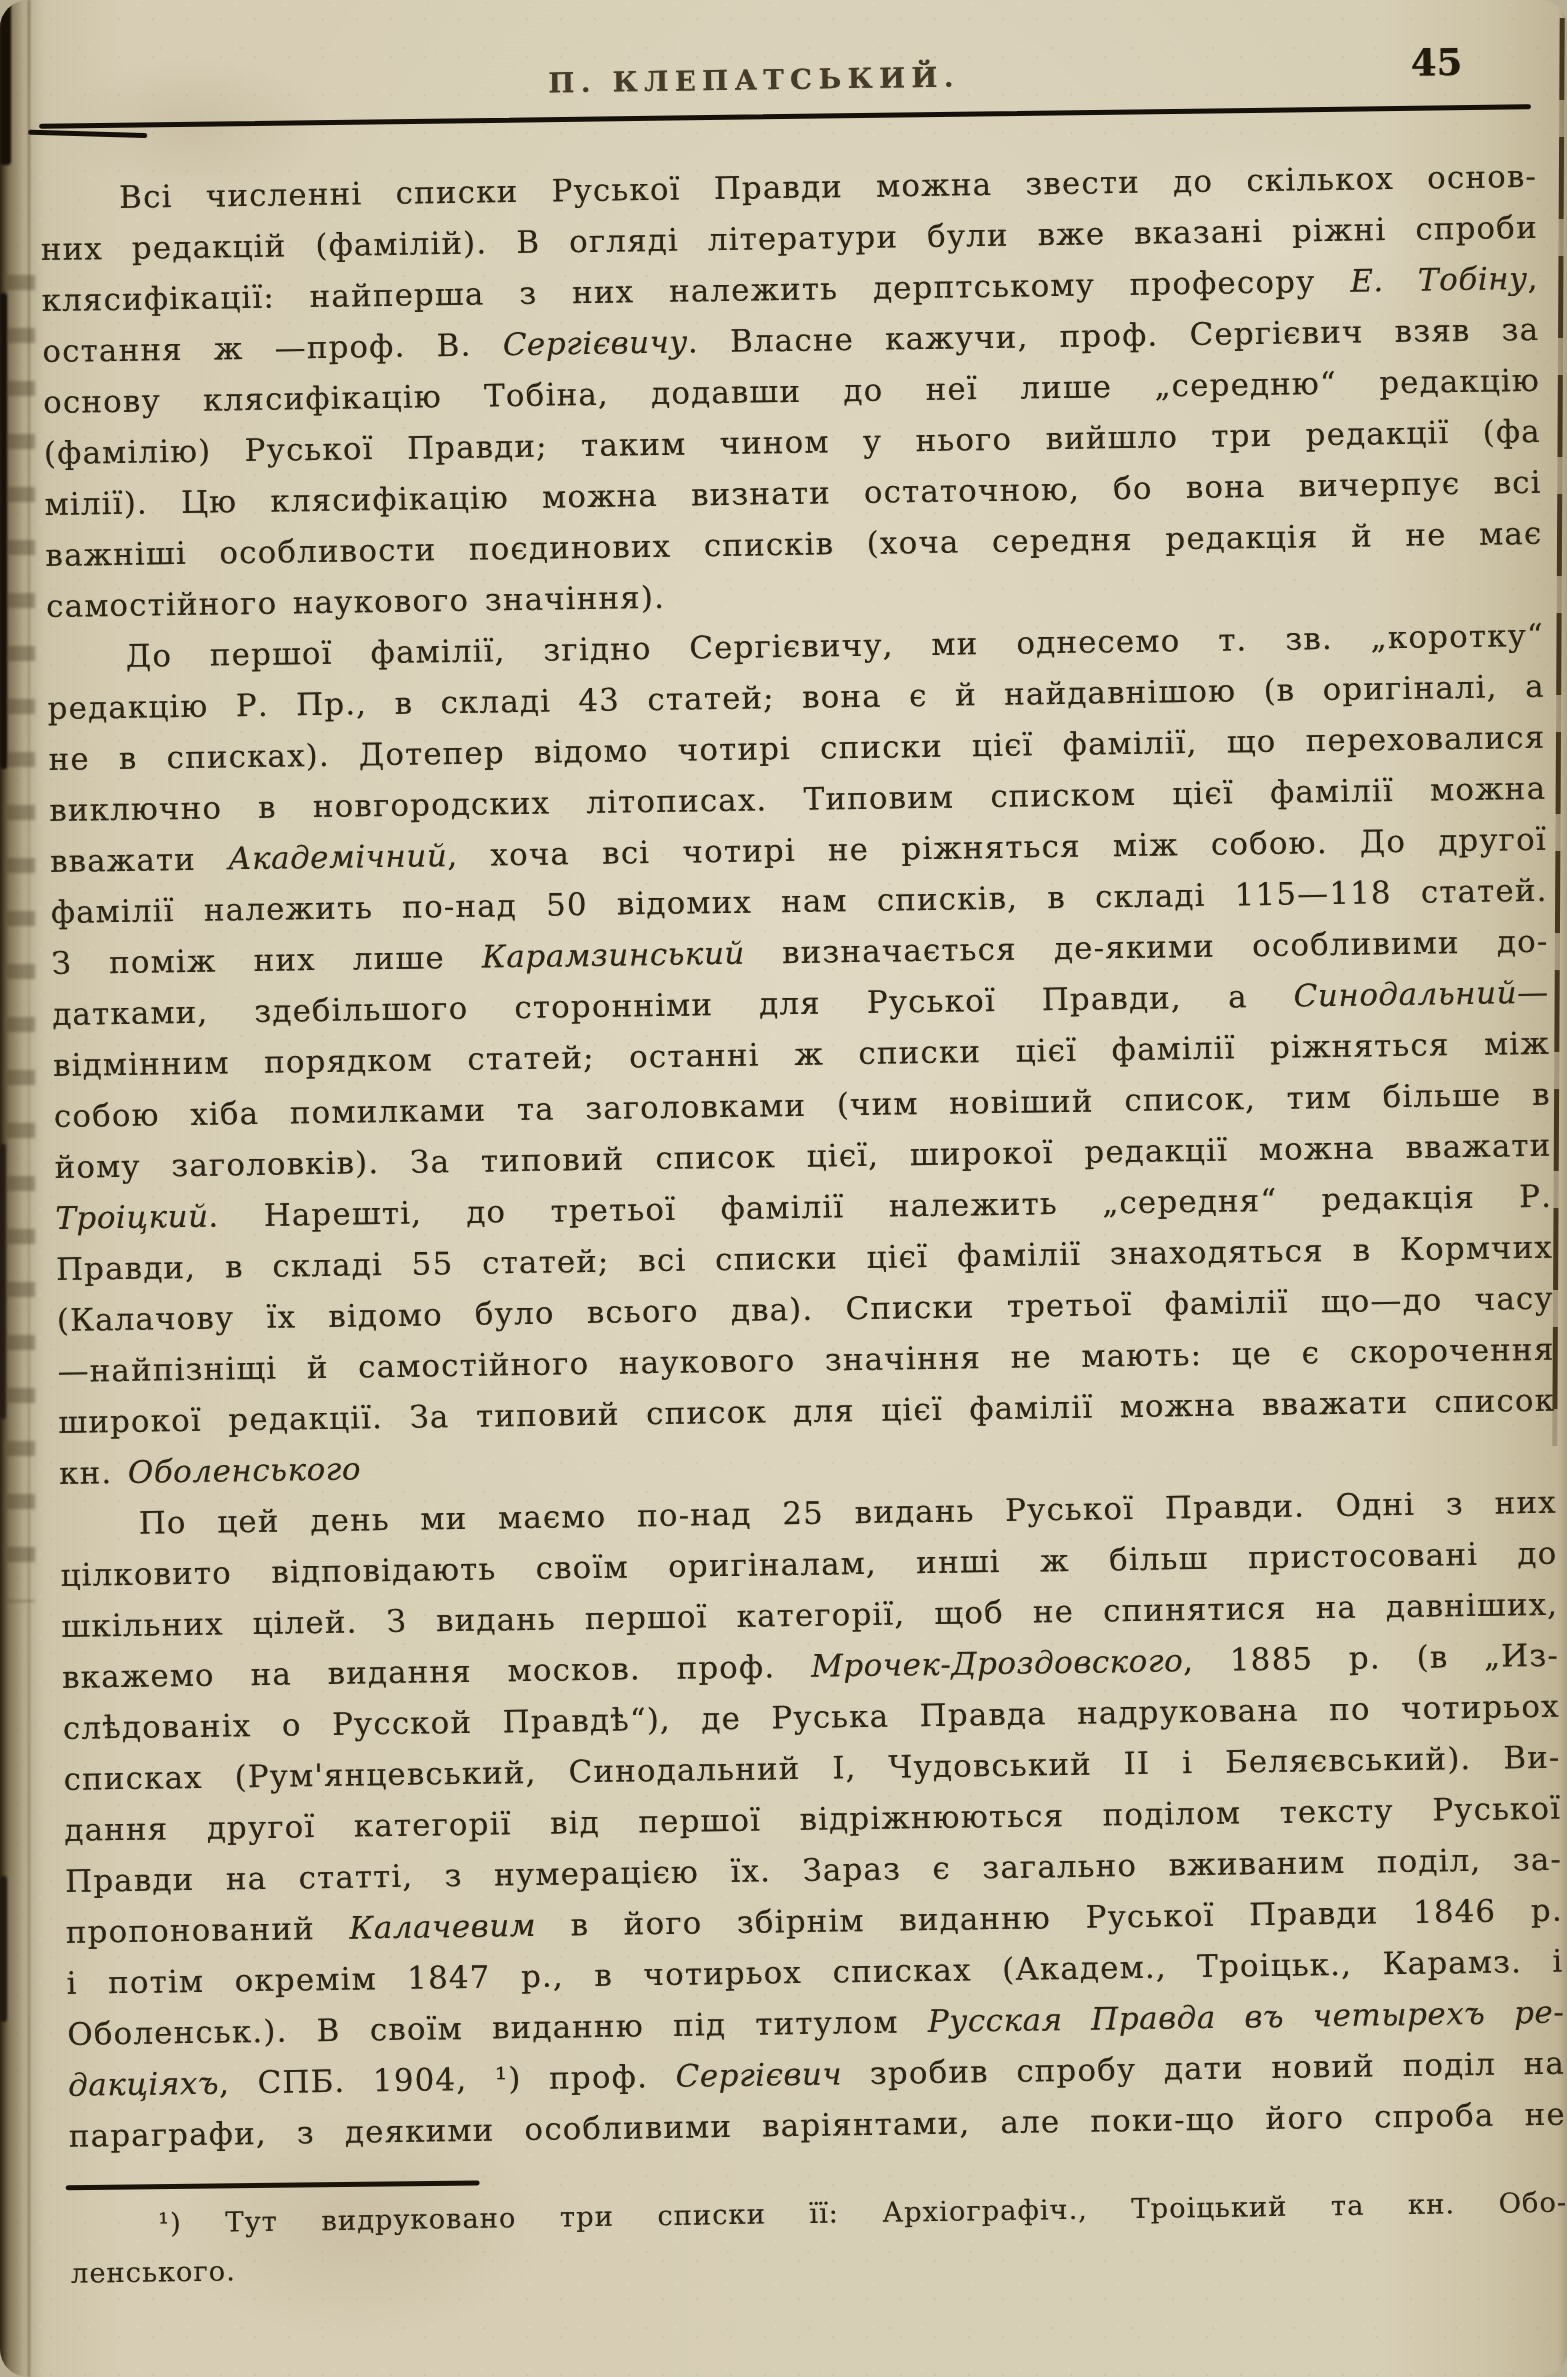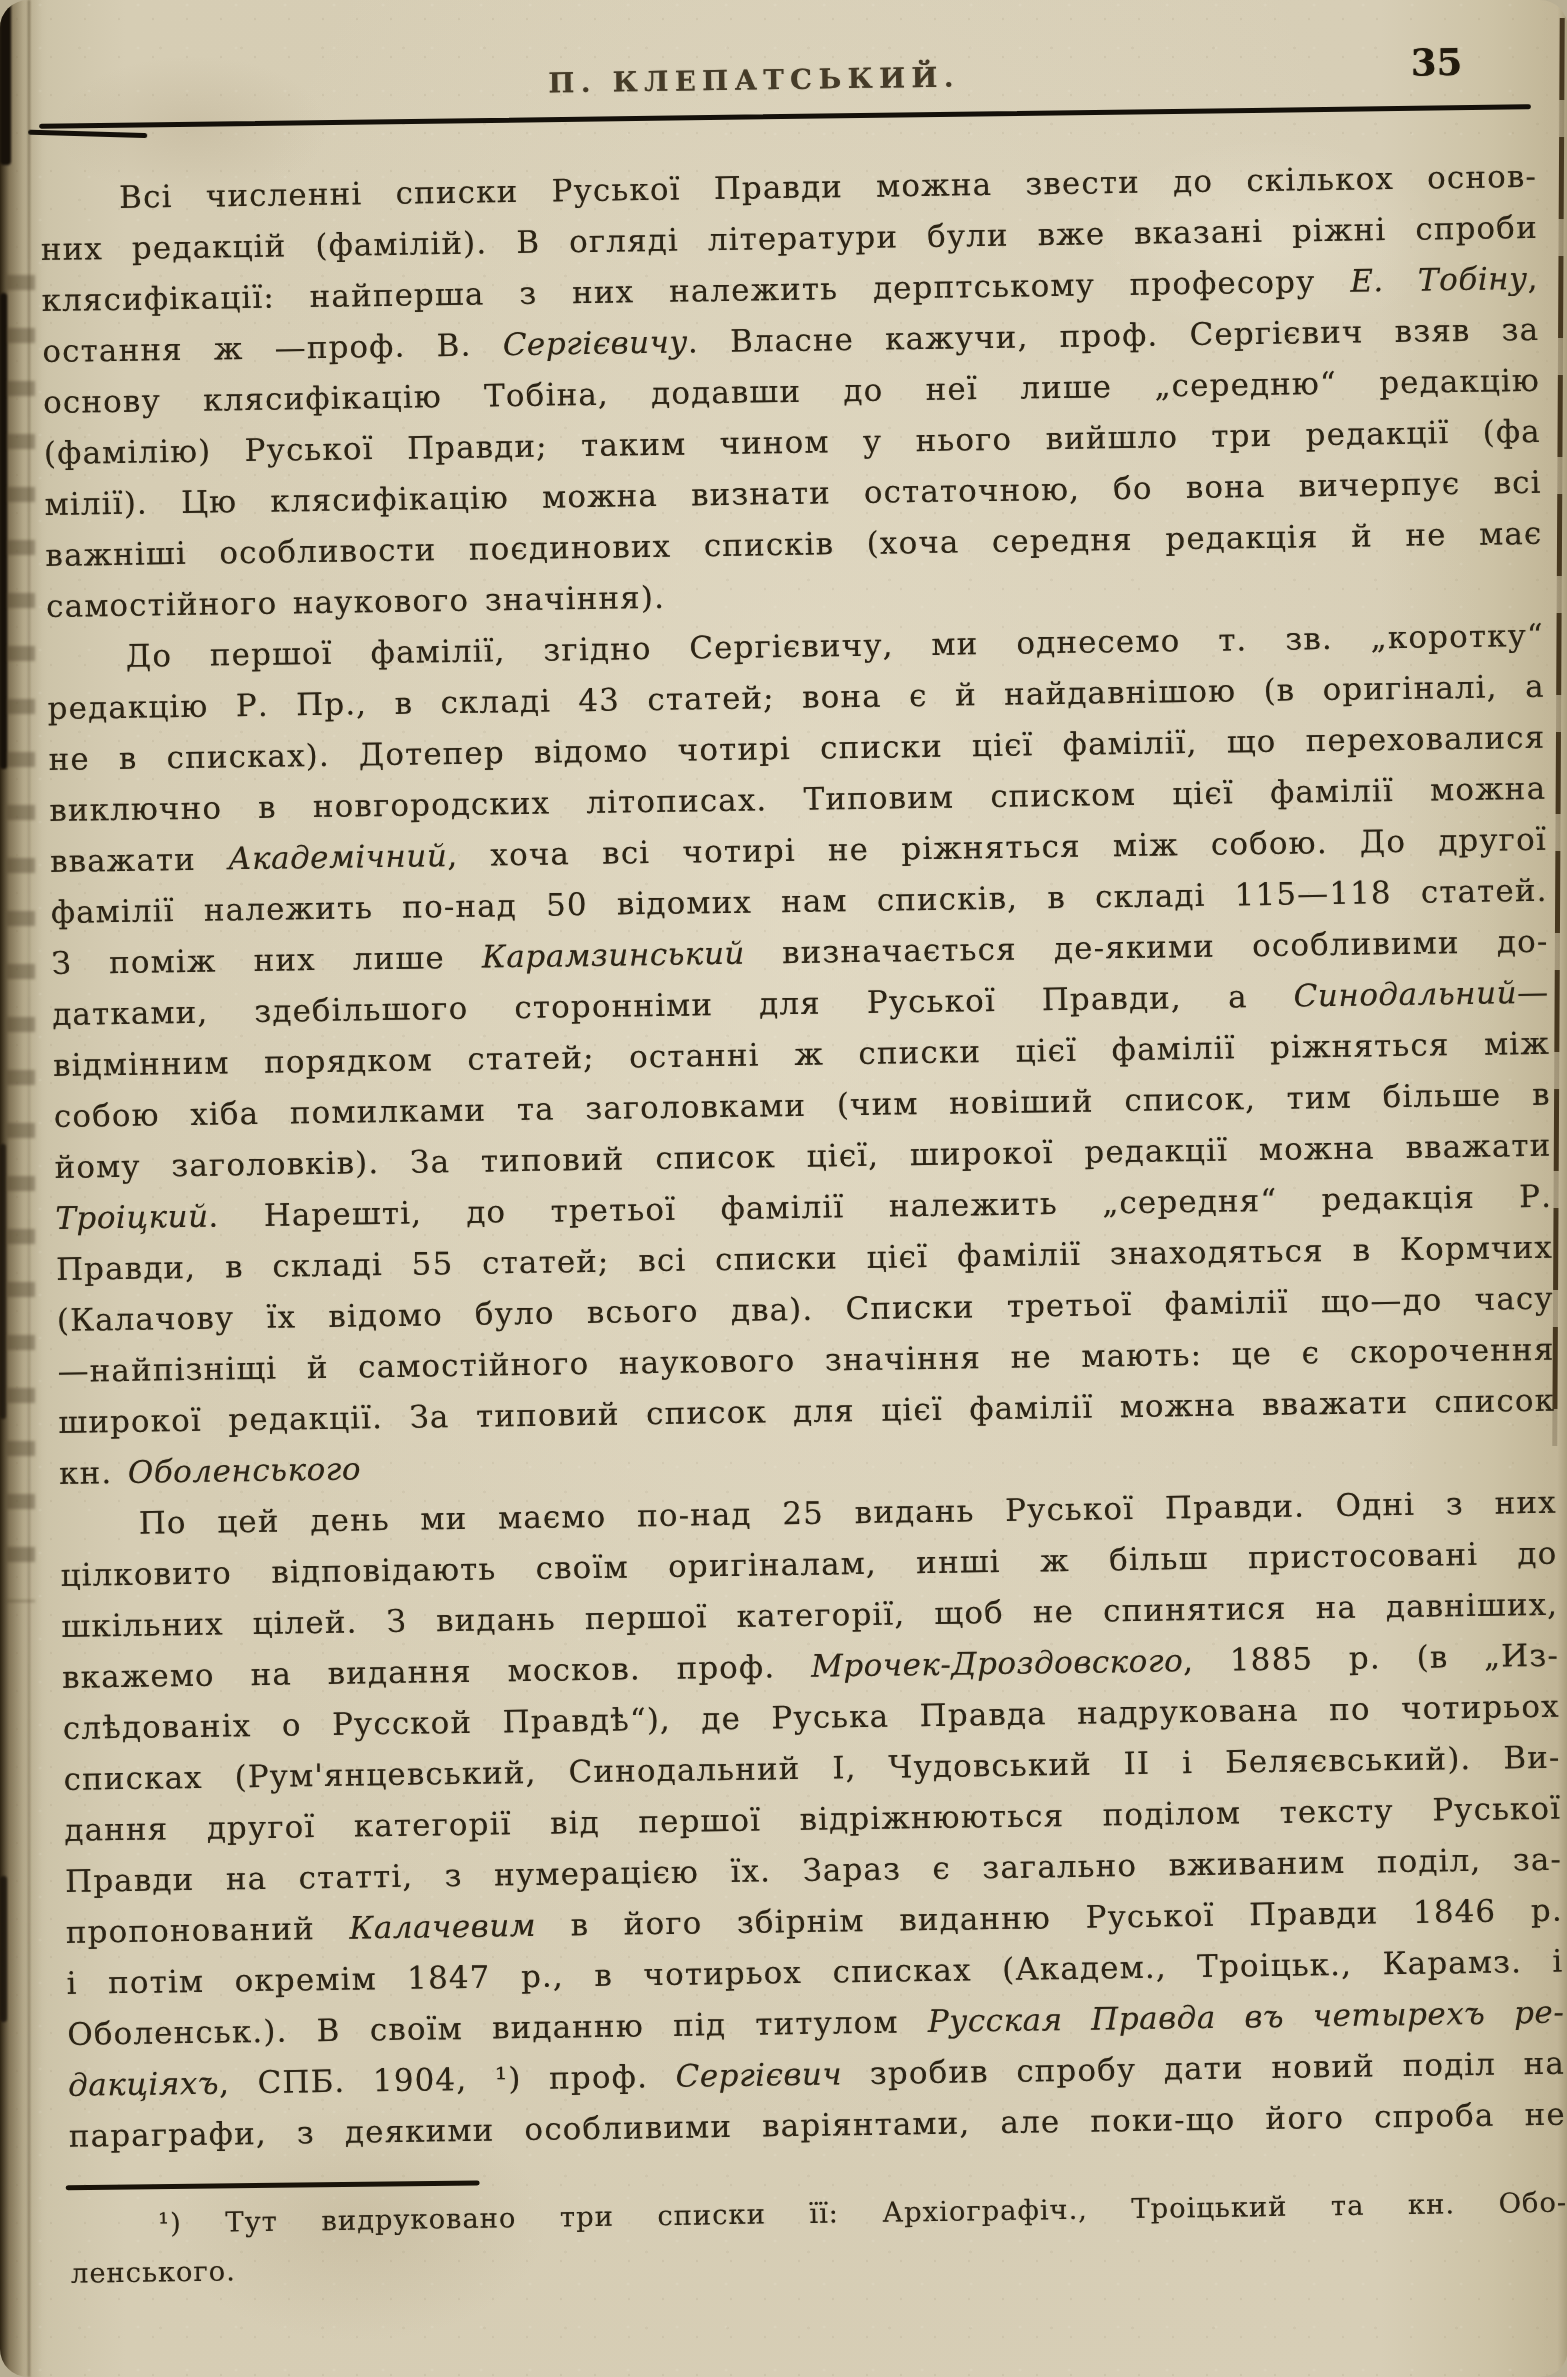--- a/index.html
+++ b/index.html
@@ -95,21 +95,21 @@
   <div class="edge-right"></div>
   <div class="edge-line"></div>
 
   <div class="stain" style="left:165px;top:2105px;width:384px;height:238px;background:radial-gradient(ellipse,rgba(150,130,90,.18),transparent 70%);"></div>
   <div class="stain" style="left:1098px;top:137px;width:348px;height:201px;background:radial-gradient(ellipse,rgba(255,250,235,.25),transparent 70%);"></div>
   <div class="stain" style="left:55px;top:55px;width:275px;height:146px;background:radial-gradient(ellipse,rgba(140,120,85,.15),transparent 70%);"></div>
 
   <div class="content">
     <div class="running-header">
       <span class="header-author">П. КЛЕПАТСЬКИЙ.</span>
-      <span class="page-number">35</span>
+      <span class="page-number">45</span>
     </div>
     <div class="header-rule">
       <div class="r1"></div>
       <div class="r2"></div>
     </div>
 
     <div class="body-text" id="body-text">
         <div class="para">
           <div class="ln ind"><span>Всі численні списки Руської Правди можна звести до скількох основ-</span></div>
           <div class="ln"><span>них редакцій (фамілій). В огляді літератури були вже вказані ріжні спроби</span></div>

